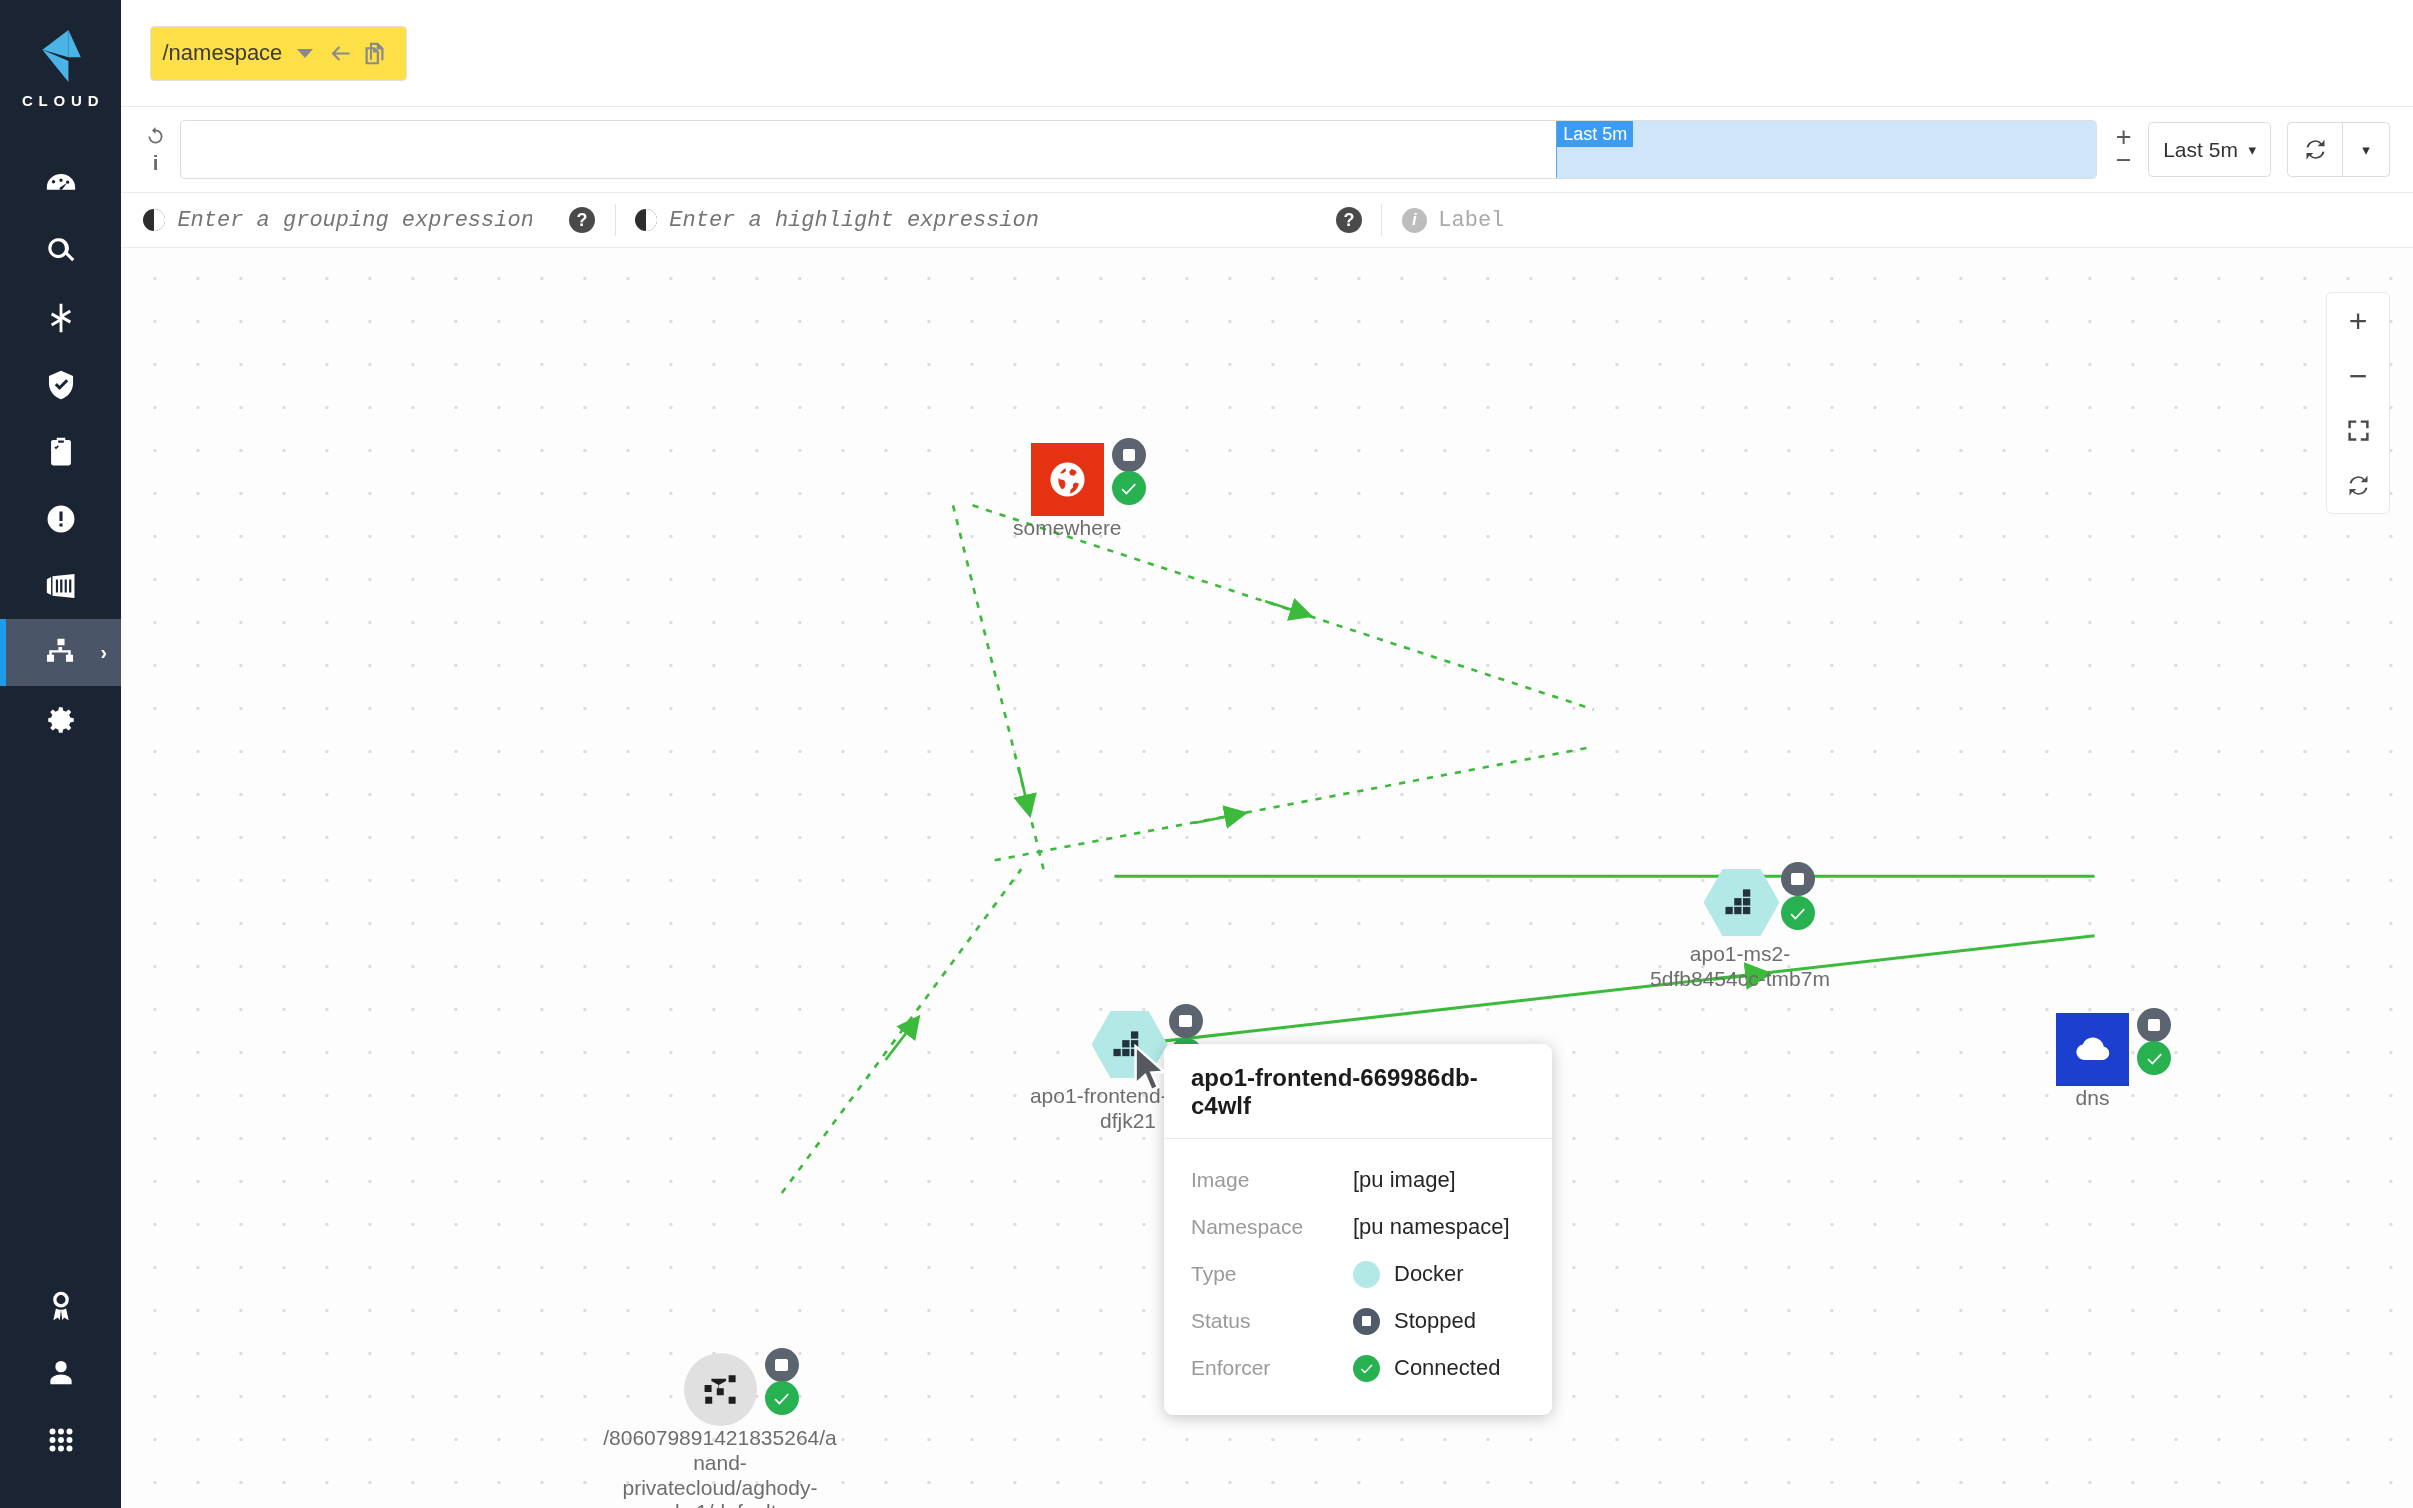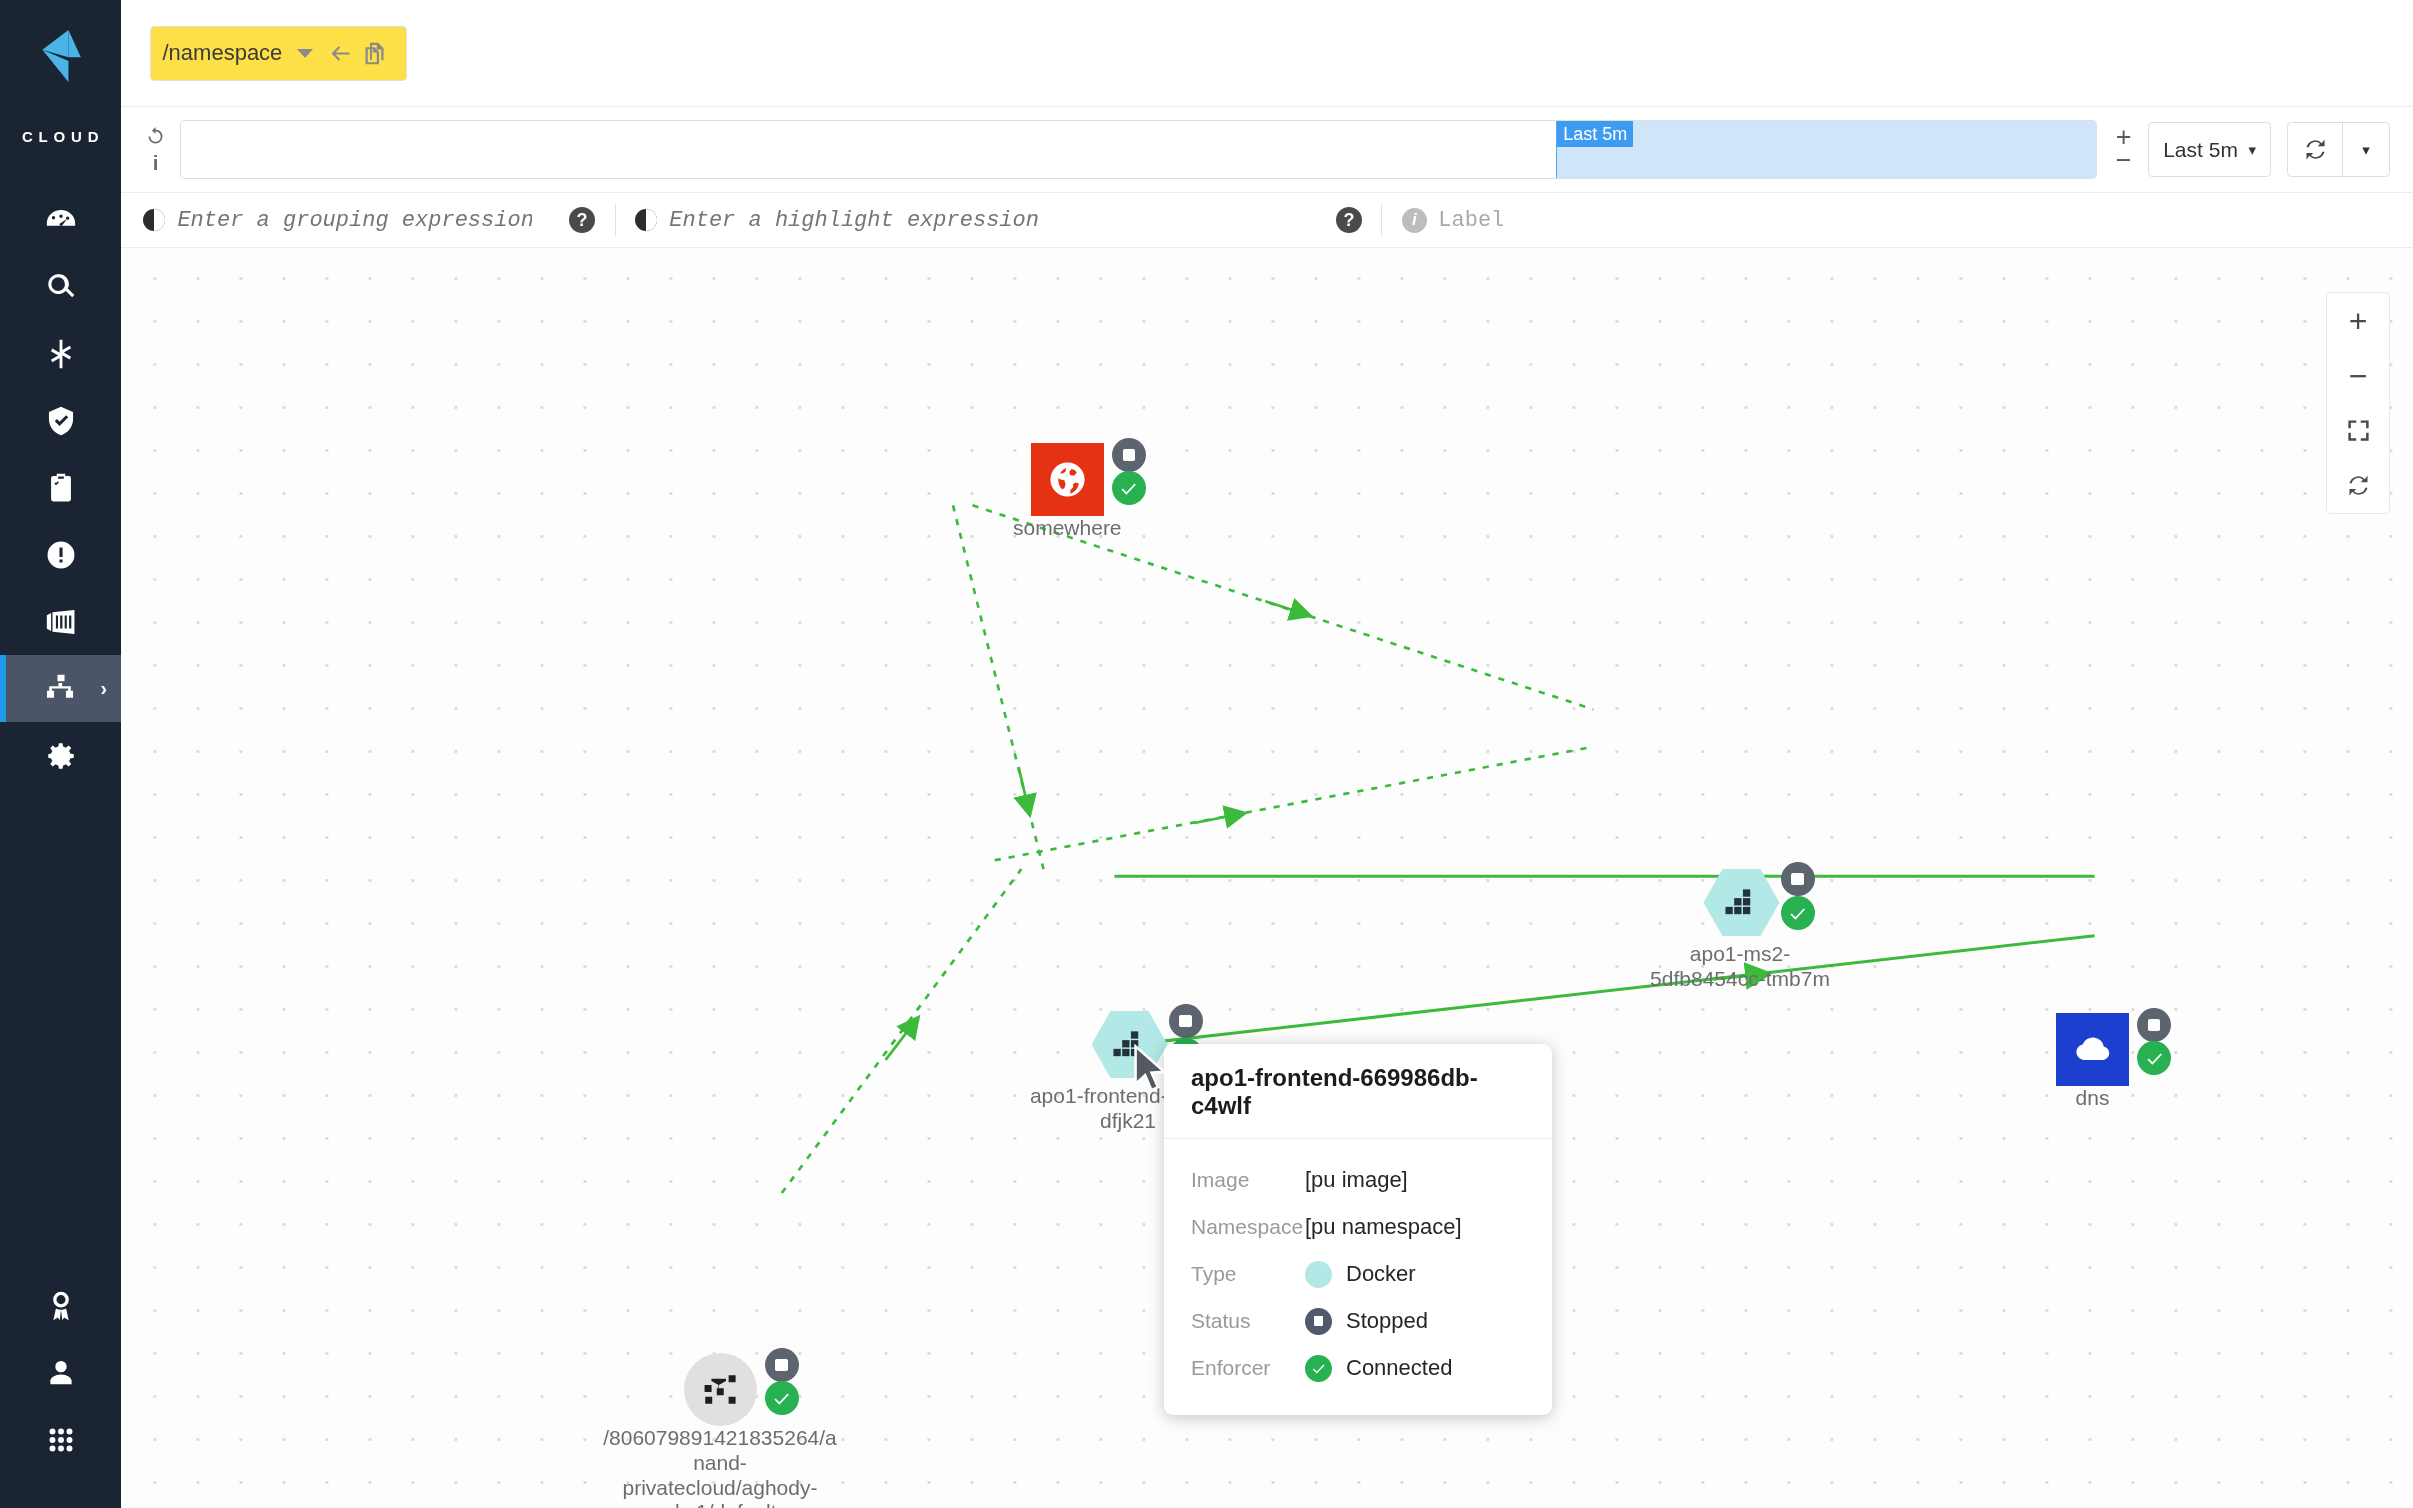--- a/index.html
+++ b/index.html
@@ -12,21 +12,21 @@
 
   
   .sidebar {
     width: 121px; height: 1508px;
     background: #1b2432;
     display: flex; flex-direction: column; align-items: center;
     flex: 0 0 121px; position: relative;
   }
   .logo-wrap {
     margin-top: 25px; display: flex; flex-direction: column;
-    align-items: center; width: 100%; gap: 36px;
+    align-items: center; width: 100%;
   }
   .logo-mark { width: 62px; height: 62px; }
   .logo-text {
     color: #ffffff; font-size: 15px; letter-spacing: 5.8px;
     margin-top: 5.3px; font-weight: 600; padding-left: 5.3px;
   }
   .nav-top { margin-top: 41px; width: 100%; }
   .nav-bottom { margin-top: auto; width: 100%; padding-bottom: 35px; }
   .nav-item {
     width: 100%; height: 67px; display: flex; align-items: center;
@@ -187,21 +187,21 @@
   .tooltip {
     position: absolute; left: 1043px; top: 796px; width: 388px;
     background: #fff; border-radius: 9px;
     box-shadow: 0 2.7px 16px rgba(0,0,0,0.22); z-index: 40; overflow: hidden;
   }
   .tt-head { padding: 19.5px 27px 18px 27px; border-bottom: 0.9px solid #ececec; }
   .tt-title { font-size: 24px; font-weight: 700; color: #1c1c1c; }
   .tt-body { padding: 18px 27px 23px 27px; }
   .tt-row { display: flex; align-items: center; height: 47px; }
   .tt-key { width: 114px; font-size: 21px; color: #9a9a9a; flex: 0 0 114px; }
-  .tt-val { font-size: 22px; color: #262626; display: flex; align-items: center; }
+  .tt-val { font-size: 22px; color: #262626; display: flex; align-items: center; margin-left: 48px; }
   .dot-type { width: 27px; height: 27px; border-radius: 50%; background: #b2e8e6; margin-right: 14px; }
   .dot-stop {
     width: 27px; height: 27px; border-radius: 50%; background: #515a68;
     margin-right: 14px; display: flex; align-items: center; justify-content: center;
   }
   .dot-stop i { width: 9.8px; height: 9.8px; background: #fff; display: block; border-radius: 0.9px; }
   .dot-ok {
     width: 27px; height: 27px; border-radius: 50%; background: #27b150;
     margin-right: 14px; display: flex; align-items: center; justify-content: center;
   }

